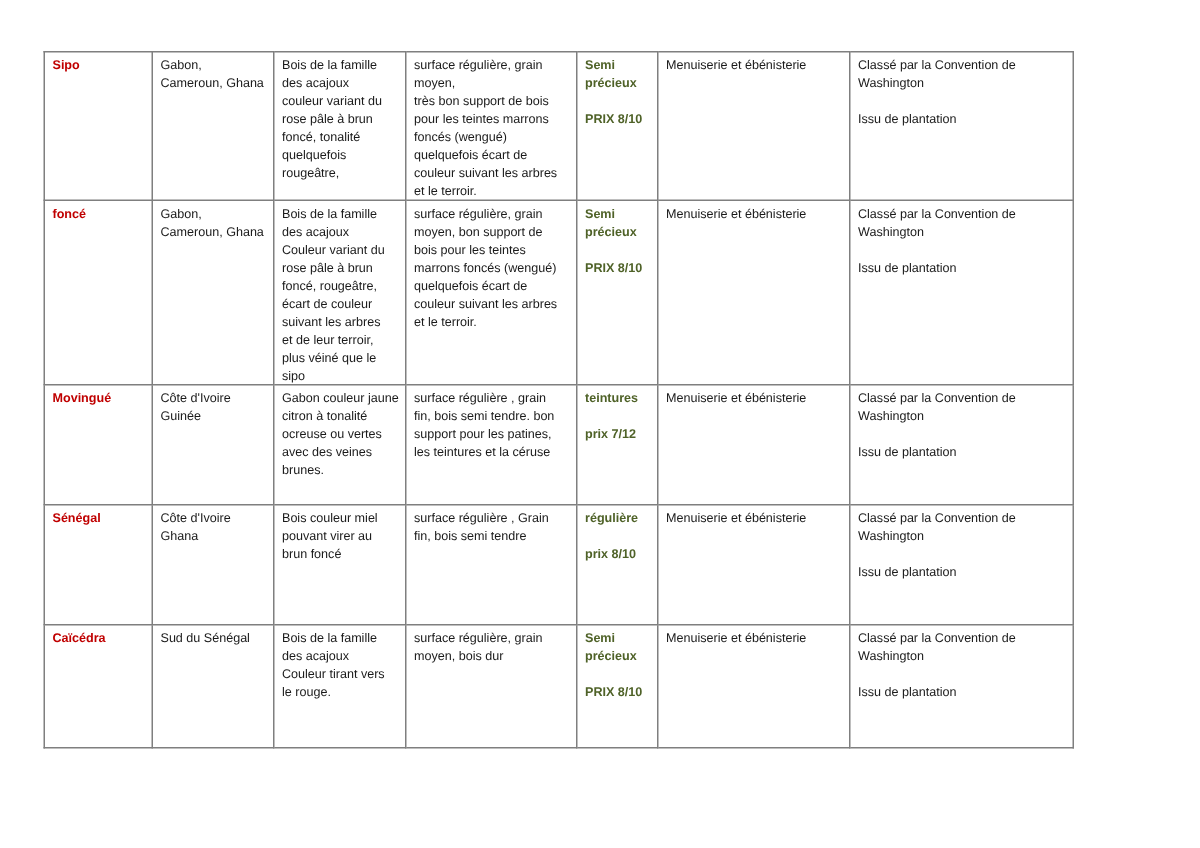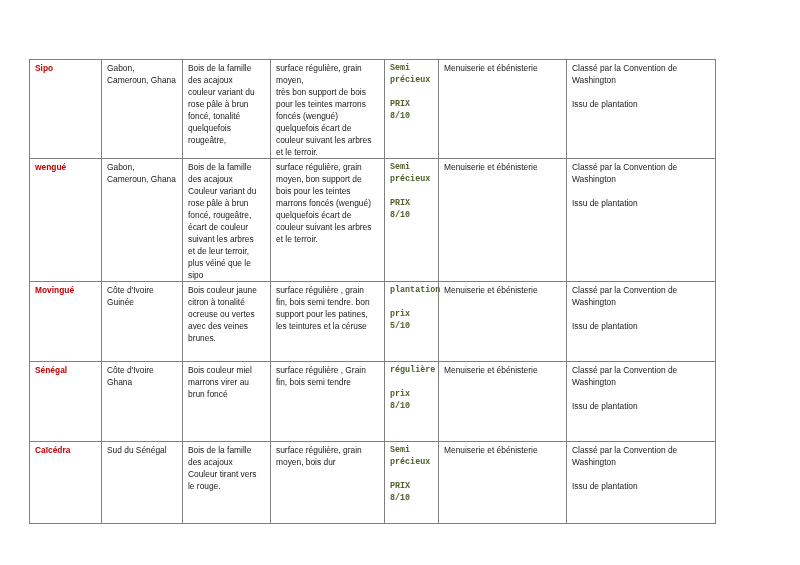--- a/index.html
+++ b/index.html
@@ -1,35 +1,34 @@
 <!DOCTYPE html>
 <html><head>
   <meta charset="utf-8">
   <style>
     html, body { margin: 0; padding: 0; background: #ffffff; }
     body { width: 800px; height: 565px; position: relative; overflow: hidden; font-family: "Liberation Sans", "DejaVu Sans", sans-serif; color: #1a1a1a; }
     table.wood {
       position: absolute; left: 29px; top: 34px;
       border-collapse: collapse; table-layout: fixed;
       width: 686px;
-      margin-top: 25px;
     }
     table.wood td {
       border: 1px solid #7f7f7f;
       vertical-align: top;
       padding: 2px 4px 0 5px;
       font-size: 8.4px;
       line-height: 12px;
       white-space: pre-line;
     }
     td.name {
       color: #c00000; font-weight: bold; font-size: 12.5px; line-height: 16px;
       padding-top: 2px; white-space: normal;
     }
-    td.grade { color: #4f6228; font-weight: bold; font-size: 8px; font-family: Liberation Mono, monospace; }
+    td.grade { color: #4f6228; font-weight: bold; font-size: 8px; }
     .grade-gap { display: block; height: 12px; }
   </style>
 </head>
 <body>
 
 <table class="wood">
   <colgroup>
     <col style="width:72px">
       <col style="width:81px">
       <col style="width:88px">
@@ -60,21 +59,21 @@
 et le terroir.</td>
       <td class="grade"><span>Semi
 précieux</span><span class="grade-gap"></span><span>PRIX 8/10</span></td>
       <td>Menuiserie et ébénisterie</td>
       <td>Classé par la Convention de
 Washington
 
 Issu de plantation</td>
     </tr>
     <tr style="height:119px">
-      <td class="name">wengué</td>
+      <td class="name">foncé</td>
       <td>Gabon,
 Cameroun, Ghana</td>
       <td>Bois de la famille
 des  acajoux
 Couleur variant du
 rose pâle à brun
 foncé, rougeâtre,
 écart de couleur
 suivant les arbres
 et de leur terroir,
@@ -92,42 +91,42 @@
       <td>Menuiserie et ébénisterie</td>
       <td>Classé par la Convention de
 Washington
 
 Issu de plantation</td>
     </tr>
     <tr style="height:80px">
       <td class="name">Movingué</td>
       <td>Côte d'Ivoire
 Guinée</td>
-      <td>Bois couleur jaune
+      <td>Gabon couleur jaune
 citron à tonalité
 ocreuse ou vertes
 avec des veines
 brunes.</td>
       <td>surface régulière , grain
 fin, bois semi tendre. bon
 support pour les patines,
 les teintures et la céruse</td>
-      <td class="grade"><span>plantation</span><span class="grade-gap"></span><span>prix 5/10</span></td>
+      <td class="grade"><span>teintures</span><span class="grade-gap"></span><span>prix 7/12</span></td>
       <td>Menuiserie et ébénisterie</td>
       <td>Classé par la Convention de
 Washington
 
 Issu de plantation</td>
     </tr>
     <tr style="height:80px">
       <td class="name">Sénégal</td>
       <td>Côte d'Ivoire
 Ghana</td>
       <td>Bois couleur miel
-marrons virer au
+pouvant virer au
 brun foncé</td>
       <td>surface régulière , Grain
 fin, bois semi tendre</td>
       <td class="grade"><span>régulière</span><span class="grade-gap"></span><span>prix 8/10</span></td>
       <td>Menuiserie et ébénisterie</td>
       <td>Classé par la Convention de
 Washington
 
 Issu de plantation</td>
     </tr>

